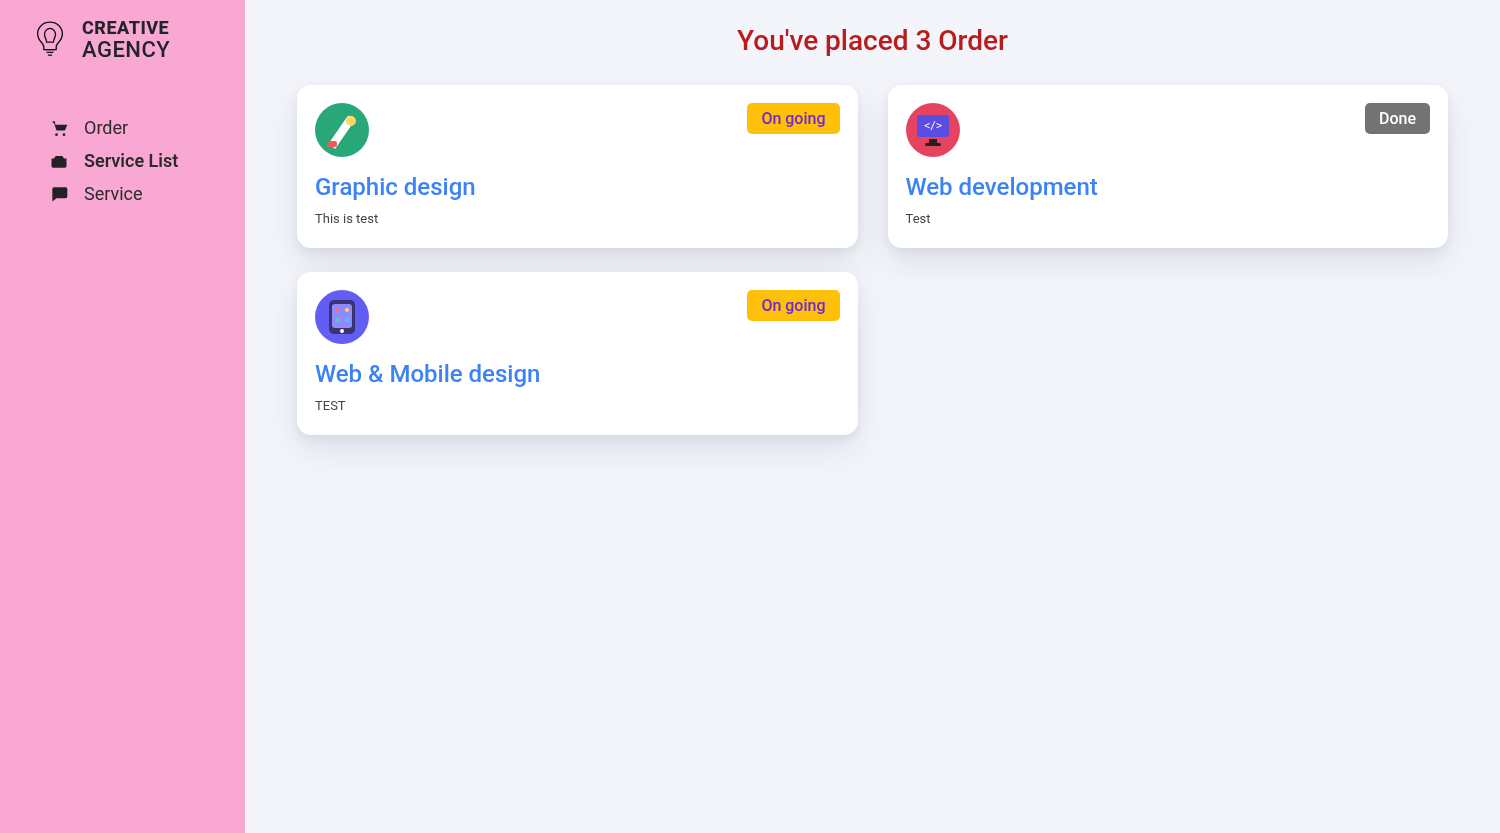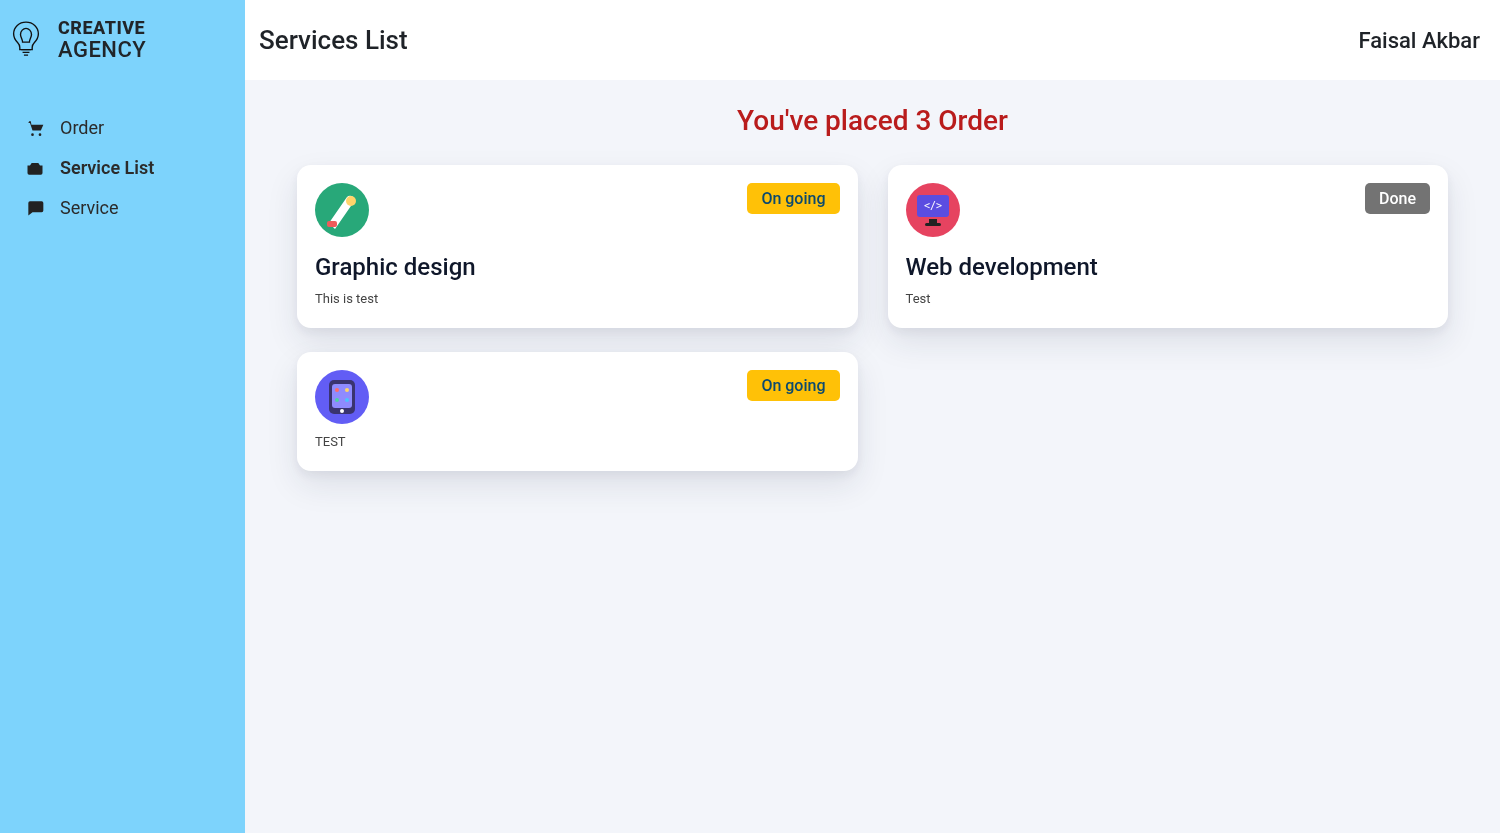--- a/index.html
+++ b/index.html
@@ -12,30 +12,30 @@
     height: 833px;
     overflow: hidden;
   }
 
   .app { display: flex; height: 100%; }
 
   
   .sidebar {
     width: 245px;
     flex: 0 0 245px;
-    background: #7dd3fc;
-    padding: 18px 4px;
+    background: #f9a8d4;
+    padding: 18px 28px;
   }
   .logo-wrap { display: flex; align-items: center; gap: 10px; margin-bottom: 55px; }
   .logo-mark svg { width: 44px; height: 44px; display: block; }
   .logo-text { line-height: 1.05; }
   .logo-text .line1 { font-weight: 800; font-size: 18px; letter-spacing: 0.5px; }
   .logo-text .line2 { font-weight: 500; font-size: 22px; letter-spacing: 0.5px; text-align: right; }
 
-  .nav { display: flex; flex-direction: column; gap: 19px; padding-left: 20px; }
+  .nav { display: flex; flex-direction: column; gap: 12px; padding-left: 20px; }
   .nav-item {
     display: flex; align-items: center; gap: 14px;
     font-size: 18px; color: #2b2b2b; cursor: pointer;
   }
   .nav-item .icon { width: 22px; display: inline-flex; justify-content: center; }
   .nav-item.active { font-weight: 600; }
 
   
   .right { flex: 1; display: flex; flex-direction: column; min-width: 0; }
 
@@ -81,24 +81,24 @@
   }
   .service-icon svg { width: 54px; height: 54px; }
   .status-badge {
     border-radius: 5px;
     padding: 6px 14px;
     font-size: 16px;
     font-weight: 500;
     color: #ffffff;
     line-height: 1.2;
   }
-  .status-ongoing { background: #ffc107; color: #0c4a6e; }
+  .status-ongoing { background: #ffc107; color: #6d28d9; }
   .status-done    { background: #737373; }
 
-  .card-title { margin-top: 16px; font-size: 24px; font-weight: 500; color: #0f172a; }
+  .card-title { margin-top: 16px; font-size: 24px; font-weight: 500; color: #3b82f6; }
   .card-desc  { margin-top: 10px; font-size: 13px; color: #444; }
 </style>
 </head>
 <body>
 
 <div class="app">
   <aside class="sidebar">
     <div class="logo-wrap">
       <span class="logo-mark">
         <svg viewBox="0 0 64 64" fill="none" stroke="#111" stroke-width="2">
@@ -137,24 +137,20 @@
           <svg width="20" height="20" viewBox="0 0 24 24" fill="#222">
               <path d="M4 4h16a2 2 0 0 1 2 2v9a2 2 0 0 1-2 2H9l-5 4V6a2 2 0 0 1 2-2Z"></path>
             </svg>
         </span>
         <span>Service</span>
       </div>
     </nav>
   </aside>
 
   <div class="right">
-    <header class="topbar">
-      <div class="page-title">Services List</div>
-      <div class="user-name">Faisal Akbar</div>
-    </header>
 
     <main class="content">
       <div class="summary">You've placed 3 Order</div>
 
       <div class="cards">
 
         <div class="card">
           <div class="card-head">
             <span class="service-icon">
               <svg viewBox="0 0 54 54">
@@ -202,19 +198,20 @@
                   <circle cx="13" cy="31" r="2" fill="#ffffff"></circle>
                   <circle cx="8" cy="10" r="2" fill="#ff6b6b"></circle>
                   <circle cx="18" cy="10" r="2" fill="#ffd46b"></circle>
                   <circle cx="8" cy="20" r="2" fill="#4cd3a5"></circle>
                   <circle cx="18" cy="20" r="2" fill="#4cc3ff"></circle>
                 </g>
               </svg>
             </span>
             <span class="status-badge status-ongoing">On going</span>
           </div>
+          <div class="card-title">Web &amp; Mobile design</div>
           <div class="card-desc">TEST</div>
         </div>
 
       </div>
     </main>
   </div>
 </div>
 
 </body></html>

